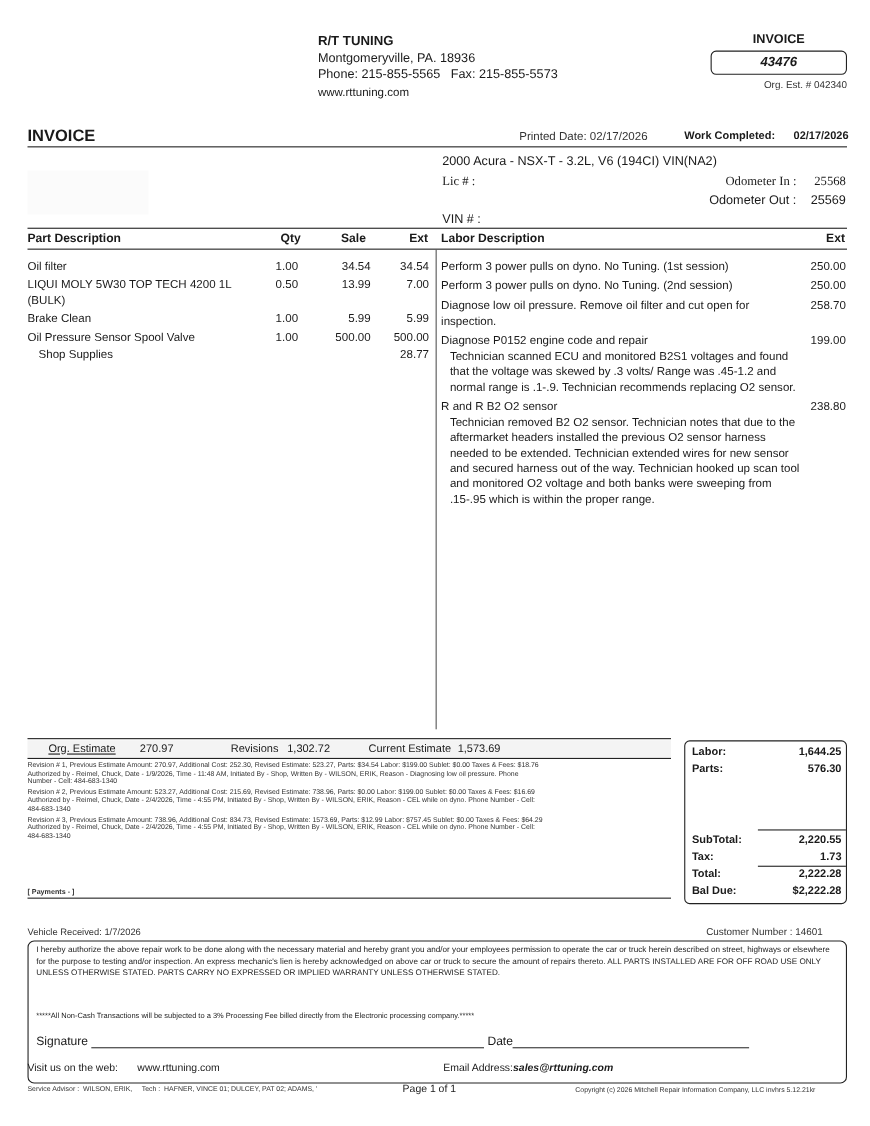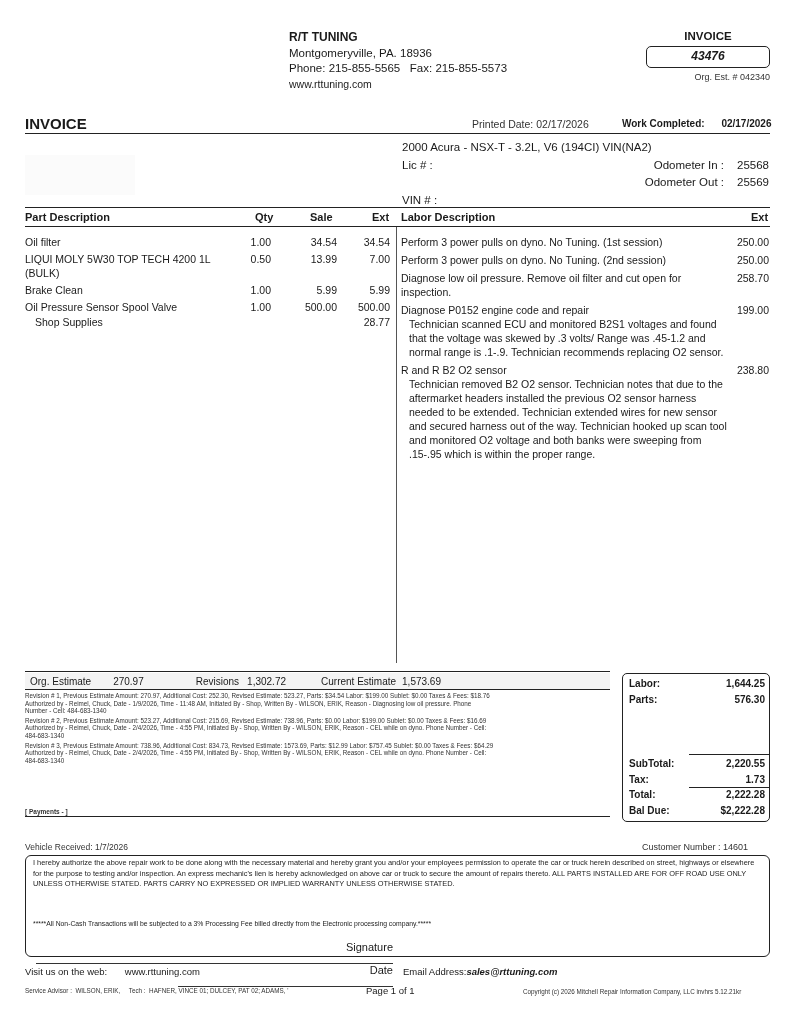--- a/index.html
+++ b/index.html
@@ -20,21 +20,21 @@
   #title-invoice { left: 25px; top: 115px; font-size: 15px; font-weight: bold; }
   #printed { left: 472px; top: 118px; font-size: 10.5px; color: #333; }
   #work-completed { left: 622px; top: 118px; font-size: 10px; font-weight: bold; }
   #work-completed span.v { margin-left: 14px; }
 
   .hline { position: absolute; height: 0; border-top: 1.5px solid #222; }
   .hline.thin { border-top-width: 1px; }
   .vline { position: absolute; width: 0; border-left: 1px solid #555; }
 
   #vehicle { left: 402px; top: 139px; font-size: 11.5px; line-height: 17.5px; width: 367px; }
-  #vehicle .row { display: flex; justify-content: space-between; }
+  #vehicle .row { display: flex; justify-content: space-between; font-family: Liberation Serif, serif; }
   #vehicle .odo { display: flex; justify-content: flex-end; gap: 7px; }
   #vehicle .odo .ov { width: 38px; text-align: right; }
 
   #customer-block { left: 25px; top: 155px; width: 110px; height: 40px; background: #fbfbfb; }
 
   
   .col-head { position: absolute; top: 211px; font-weight: bold; font-size: 11px; }
 
   
   #parts { left: 25px; top: 235px; width: 368px; font-size: 10.5px; }
@@ -63,24 +63,24 @@
   #payments { left: 25px; top: 808px; font-size: 6.5px; font-weight: bold; color: #333; }
 
   
   #totals { left: 622px; top: 673px; width: 148px; height: 149px; border: 1.5px solid #222; border-radius: 5px; font-size: 10px; font-weight: bold; }
   .trow { position: absolute; left: 6px; right: 4px; display: flex; justify-content: space-between; }
 
   #vehicle-received { left: 25px; top: 842px; font-size: 8.5px; color: #333; }
   #customer-number { left: 642px; top: 842px; font-size: 9px; color: #333; }
 
   
-  #auth { left: 25px; top: 855px; width: 745px; height: 102px; border: 1.5px solid #222; border-radius: 6px; }
+  #auth { left: 25px; top: 855px; width: 745px; height: 130px; border: 1.5px solid #222; border-radius: 6px; }
   #auth .text { position: absolute; left: 7px; top: 2px; width: 725px; font-size: 7.4px; line-height: 10.5px; color: #222; }
   #auth .fee { position: absolute; left: 7px; top: 64px; font-size: 6.8px; color: #222; }
-  #auth .sig { position: absolute; left: 7px; top: 85px; font-size: 11px; display: flex; align-items: flex-end; flex-direction: column; }
+  #auth .sig { position: absolute; left: 7px; top: 85px; font-size: 11px; display: flex; align-items: flex-end; }
   #auth .sig .ln { display: inline-block; border-bottom: 1px solid #333; height: 11px; }
 
   #visit { left: 25px; top: 966px; font-size: 9.5px; }
   #visit .url { margin-left: 15px; }
   #email { left: 403px; top: 966px; font-size: 9.5px; }
   #email b { font-style: italic; }
 
   #footer-staff { left: 25px; top: 987px; font-size: 6.3px; color: #333; }
   #page-num { left: 366px; top: 985px; font-size: 9.5px; }
   #copyright { left: 523px; top: 988px; font-size: 6.3px; color: #333; }
@@ -203,21 +203,21 @@
     <div class="top">
       <div class="ld">R and R B2 O2 sensor</div>
       <div class="le">238.80</div>
     </div>
     <div class="note">Technician removed B2 O2 sensor.  Technician notes that due to the aftermarket headers installed the previous O2 sensor harness needed to be extended.  Technician extended wires for new sensor and secured harness out of the way.  Technician hooked up scan tool and monitored O2 voltage and both banks were sweeping from .15-.95 which is within the proper range.</div>
   </div>
 </div>
 
 <div class="hline thin" style="left:25px; top:671px; width:585px;"></div>
 <div id="estimate-strip" class="abs">
-  <span style="margin-left:5px;">Org. Estimate</span>
+  <span style="margin-left:19px;text-decoration:underline;">Org. Estimate</span>
   <span style="margin-left:22px;">270.97</span>
   <span style="margin-left:52px;">Revisions</span>
   <span style="margin-left:8px;">1,302.72</span>
   <span style="margin-left:35px;">Current Estimate</span>
   <span style="margin-left:6px;">1,573.69</span>
 </div>
 <div class="hline thin" style="left:25px; top:689px; width:585px;"></div>
 
 <div id="revisions" class="abs">
   <div class="rev">Revision # 1, Previous Estimate Amount: 270.97, Additional Cost: 252.30, Revised Estimate: 523.27, Parts: $34.54 Labor: $199.00 Sublet: $0.00 Taxes &amp; Fees: $18.76 Authorized by - Reimel, Chuck, Date - 1/9/2026, Time - 11:48 AM, Initiated By - Shop, Written By - WILSON, ERIK, Reason - Diagnosing low oil pressure. Phone Number - Cell: 484-683-1340</div>

